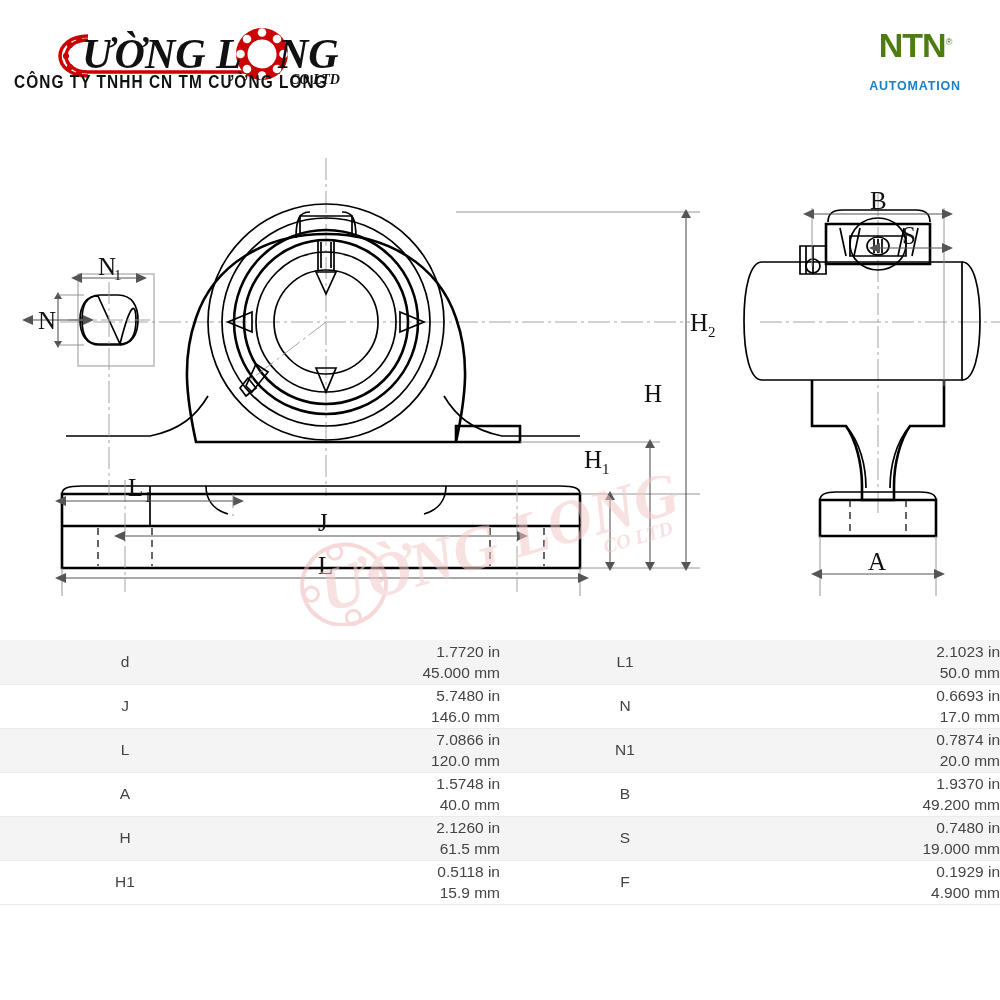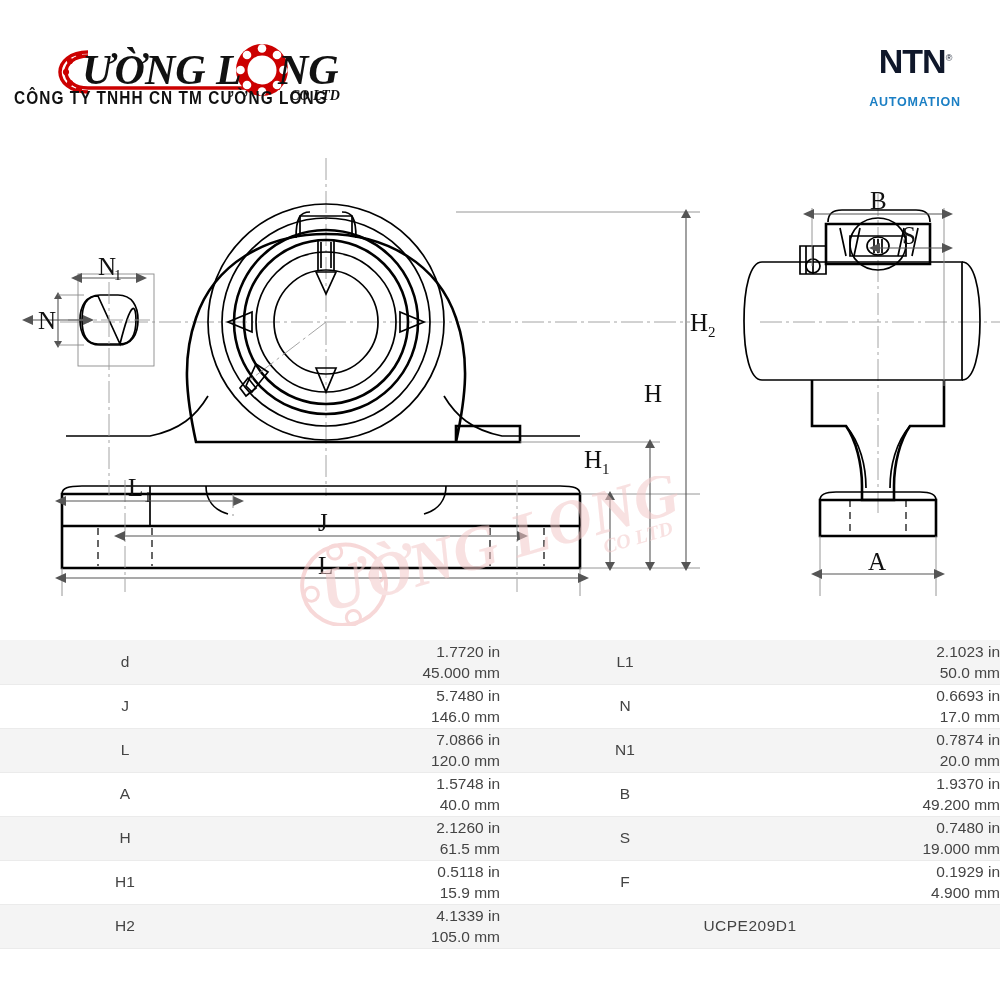--- a/index.html
+++ b/index.html
@@ -11,21 +11,21 @@
   }
   #page {
     position: relative;
     width: 1000px; height: 1000px;
     overflow: hidden;
     background: #fff;
   }
 
   
   #header {
-    position: absolute; left: 0; top: 16px;
+    position: absolute; left: 0; top: 0;
     width: 1000px; height: 110px; padding-left: 24px;
   }
   #brand-logo {
     position: absolute; left: 30px; top: 16px;
     width: 330px; height: 80px;
   }
   #brand-logo svg { display: block; }
   #company-name {
     position: absolute; left: 14px; top: 72px;
     font-family: "Liberation Sans", sans-serif;
@@ -39,21 +39,21 @@
   }
   #ntn-logo {
     position: absolute; left: 855px; top: 24px;
     width: 120px; height: 64px;
     text-align: center;
   }
   #ntn-mark {
     font-family: "Liberation Sans", sans-serif;
     font-weight: 700;
     font-size: 34px;
-    color: #0f172a;
+    color: #4d7c0f;
     letter-spacing: -1px;
     line-height: 36px;
     position: relative;
     display: inline-block;
   }
   #ntn-reg {
     font-size: 9px;
     vertical-align: super;
     font-weight: 400;
   }
@@ -482,25 +482,17 @@
           <span class="line">0.5118 in</span>
           <span class="line">15.9 mm</span>
         </td>
         <td class="sym">F</td>
         <td class="val">
           <span class="line">0.1929 in</span>
           <span class="line">4.900 mm</span>
         </td>
       </tr>
 
-      <tr class="odd">
-        <td class="sym">H2</td>
-        <td class="val">
-          <span class="line">4.1339 in</span>
-          <span class="line">105.0 mm</span>
-        </td>
-        <td colspan="2" id="part-number">UCPE209D1</td>
-      </tr>
 
     </tbody>
   </table>
 
 </div>
 
 </body></html>

